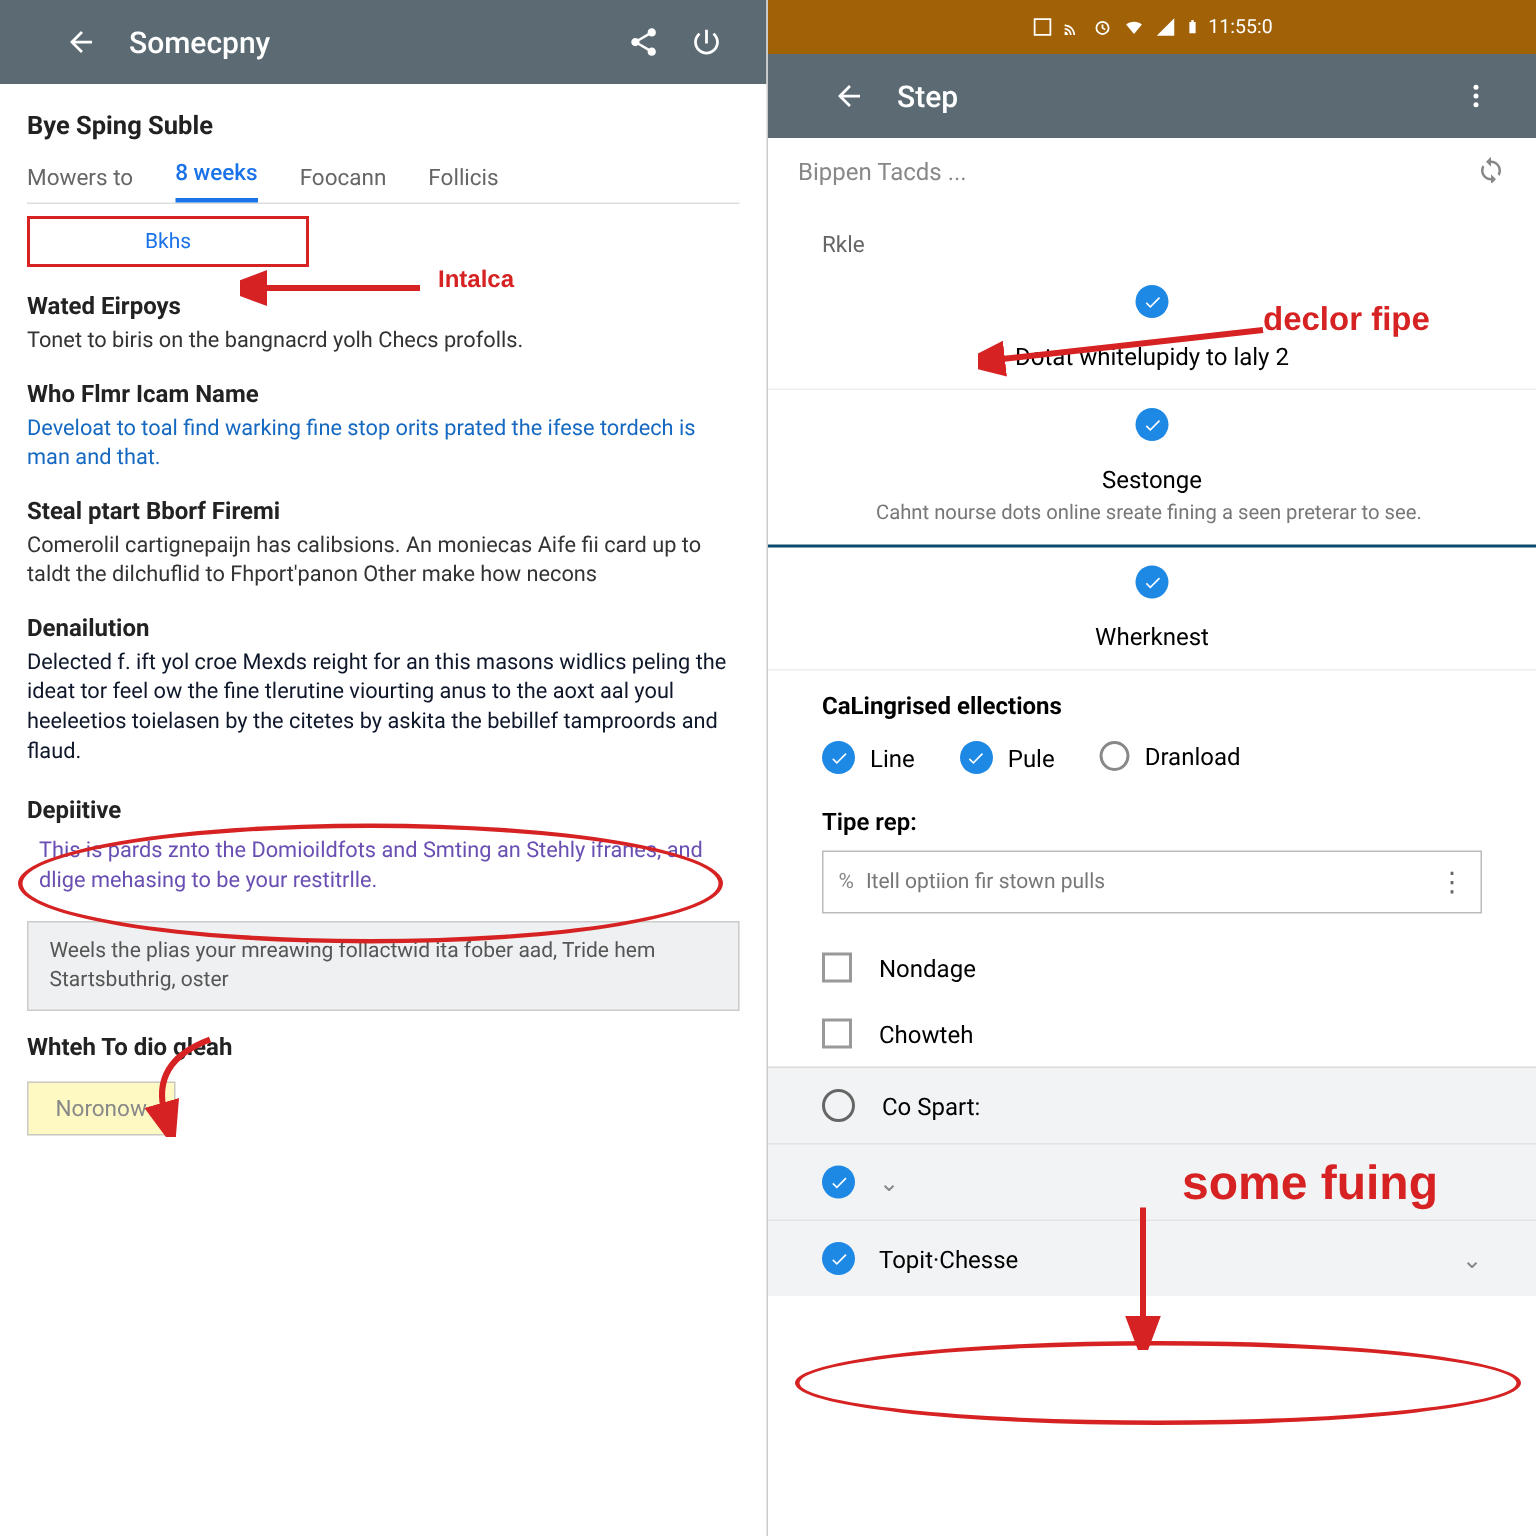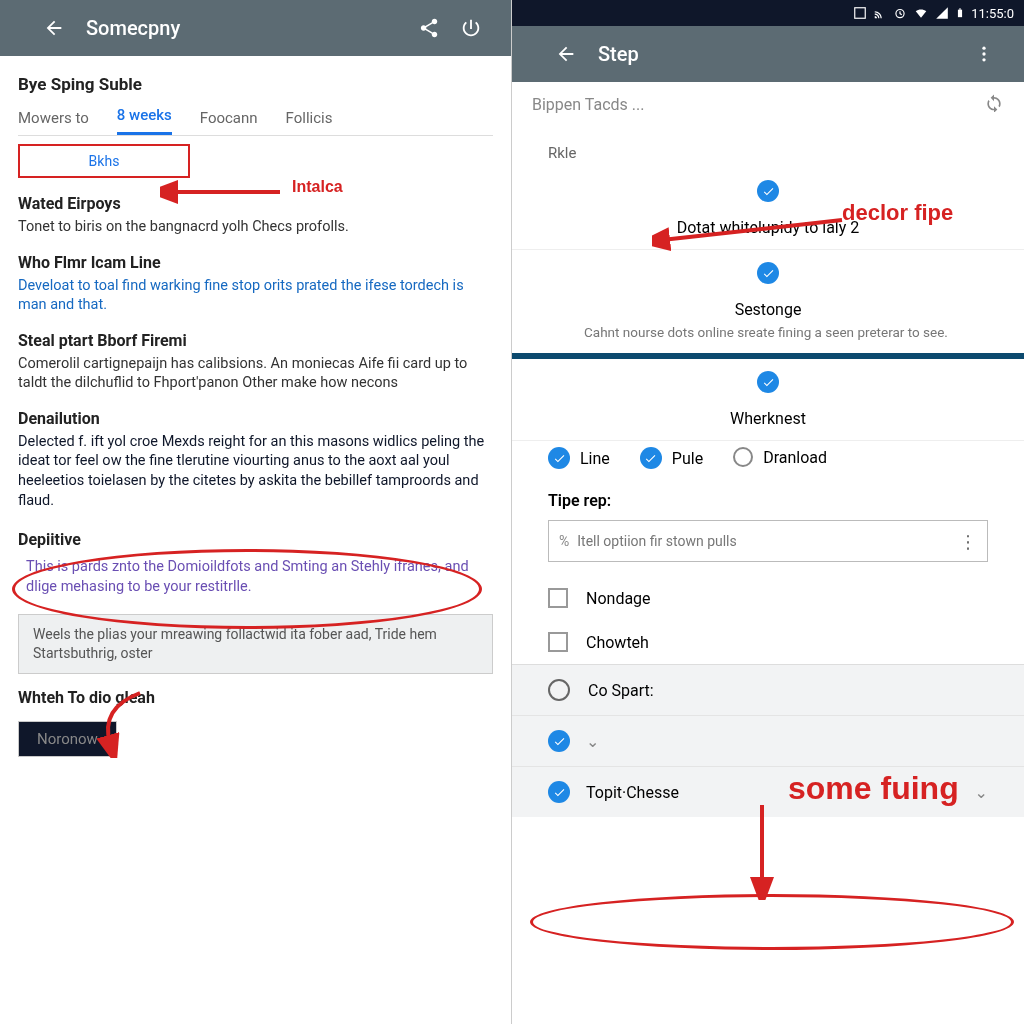--- a/index.html
+++ b/index.html
@@ -10,51 +10,51 @@
   .pane-left { border-right:1px solid #ccc; }
 
   
   .appbar { background:#5c6b73; color:#fff; height:56px; display:flex; align-items:center; padding:0 26px; font-size:20px; }
   .appbar .title { margin-left:18px; font-weight:500; }
   .appbar .spacer { flex:1; }
   .appbar .abicon { width:28px; height:28px; display:flex; align-items:center; justify-content:center; margin-left:14px; cursor:pointer; }
   .appbar svg { fill:#fff; }
 
   
-  .statusbar { background:#0f172a; color:#fff; height:26px; display:flex; align-items:center; justify-content:flex-end; padding:0 10px; font-size:13px; gap:6px; }
+  .statusbar { background:#a16207; color:#fff; height:36px; display:flex; align-items:center; justify-content:center; padding:0 10px; font-size:13px; gap:6px; }
   .statusbar .sicon svg { fill:#fff; }
   .statusbar .sicon { display:flex; align-items:center; }
 
   
   .l-body { padding:12px 18px 0 18px; color:#222; }
   .l-h1 { font-size:17px; font-weight:700; margin-top:6px; }
   .tabs { display:flex; gap:28px; border-bottom:1px solid #ddd; margin-top:6px; font-size:15px; color:#666; height:36px; align-items:flex-end; }
   .tab { padding-bottom:8px; cursor:pointer; }
   .tab.active { color:#1a73e8; border-bottom:3px solid #1a73e8; font-weight:500; }
-  .redbox { border:2px solid #d62222; width:172px; height:34px; margin-top:8px; display:flex; align-items:center; justify-content:center; color:#1a73e8; font-size:14px; position:relative; }
+  .redbox { border:2px solid #d62222; width:188px; height:34px; margin-top:8px; display:flex; align-items:center; justify-content:center; color:#1a73e8; font-size:14px; position:relative; }
 
   .sec-h { font-size:16px; font-weight:700; margin-top:16px; }
   .sec-p { font-size:14.5px; color:#333; margin-top:4px; line-height:1.35; }
   .bluep { color:#1669c1; }
   .purplep { color:#6a4fb3; }
 
   .graybox { background:#eef0f1; border:1px solid #ccc; padding:10px 14px; font-size:14px; color:#555; margin-top:14px; line-height:1.35; }
 
-  .btn-gray { display:inline-block; background:#0f172a; border:1px solid #c9c9c9; color:#888; padding:8px 18px; font-size:15px; margin-top:14px; cursor:default; }
+  .btn-gray { display:inline-block; background:#fef9c3; border:1px solid #c9c9c9; color:#888; padding:8px 18px; font-size:15px; margin-top:14px; cursor:default; }
 
   
   .annot { position:absolute; color:#d62222; font-size:20px; font-weight:600; pointer-events:none; font-family:"Comic Sans MS", cursive, sans-serif; }
   .arrow { position:absolute; pointer-events:none; }
   .searchrow { display:flex; align-items:center; padding:10px 20px; color:#888; font-size:16px; }
   .searchrow .placeholder { flex:1; }
   .rule-label { padding:18px 36px 6px 36px; font-size:15px; color:#666; }
 
   .check-row { display:flex; align-items:center; padding:12px 36px; gap:16px; border-bottom:1px solid #eee; font-size:16px;flex-direction:column; }
   .check-row.nb { border-bottom:none; }
-  .check-sub { font-size:13.5px; color:#777; padding:0 36px 12px 72px; line-height:1.35; border-bottom:6px solid #0c4a6e; margin-top:-8px; }
+  .check-sub { font-size:13.5px; color:#777; padding:0 36px 12px 72px; line-height:1.35; border-bottom:2px solid #0c4a6e; margin-top:-8px; }
 
   .bluechk { width:22px; height:22px; border-radius:50%; background:#1e88e5; display:flex; align-items:center; justify-content:center; flex:0 0 auto; }
   .bluechk svg { width:13px; height:13px; }
   .radio-open { width:20px; height:20px; border-radius:50%; border:2px solid #888; flex:0 0 auto; }
   .radio-open.big { width:22px; height:22px; border-color:#666; }
   .sqbox { width:20px; height:20px; border:2px solid #999; flex:0 0 auto; }
 
   .r-section-h { font-size:16px; font-weight:700; padding:14px 36px 8px 36px; }
 
   .cal-row { display:flex; gap:30px; padding:6px 36px 14px 36px; align-items:flex-start; font-size:16px; }
@@ -112,21 +112,21 @@
       <div class="tab">Follicis</div>
     </div>
 
     <div class="redbox">
       <span>Bkhs</span>
     </div>
 
     <div class="sec-h">Wated Eirpoys</div>
     <div class="sec-p">Tonet to biris on the bangnacrd yolh Checs profolls.</div>
 
-    <div class="sec-h">Who Flmr Icam Line</div>
+    <div class="sec-h">Who Flmr Icam Name</div>
     <div class="sec-p bluep">Develoat to toal find warking fine stop orits prated the ifese tordech is man and that.</div>
 
     <div class="sec-h">Steal ptart Bborf Firemi</div>
     <div class="sec-p">Comerolil cartignepaijn has calibsions. An moniecas Aife fii card up to taldt the dilchuflid to Fhport'panon Other make how necons</div>
 
     <div class="sec-h">Denailution</div>
     <div class="sec-p" style="color:#0f172a">Delected f. ift yol croe Mexds reight for an this masons widlics peling the ideat tor feel ow the fine tlerutine viourting anus to the aoxt aal youl heeleetios toielasen by the citetes by askita the bebillef tamproords and flaud.</div>
 
     <div class="sec-h" style="margin-top:20px">Depiitive</div>
     <div style="position:relative;">
@@ -248,20 +248,21 @@
 
   <div class="check-row">
     <span class="bluechk">
         <svg viewBox="0 0 24 24" fill="#fff">
           <path d="M9 16.2 4.8 12l-1.4 1.4L9 19 21 7l-1.4-1.4z"></path>
         </svg>
       </span>
     <span>Wherknest</span>
   </div>
 
+  <div class="r-section-h">CaLingrised ellections</div>
 
   <div class="cal-row">
     <div class="cal-item">
       <span class="bluechk">
           <svg viewBox="0 0 24 24" fill="#fff">
             <path d="M9 16.2 4.8 12l-1.4 1.4L9 19 21 7l-1.4-1.4z"></path>
           </svg>
         </span>
       <span>Line</span>
     </div>

